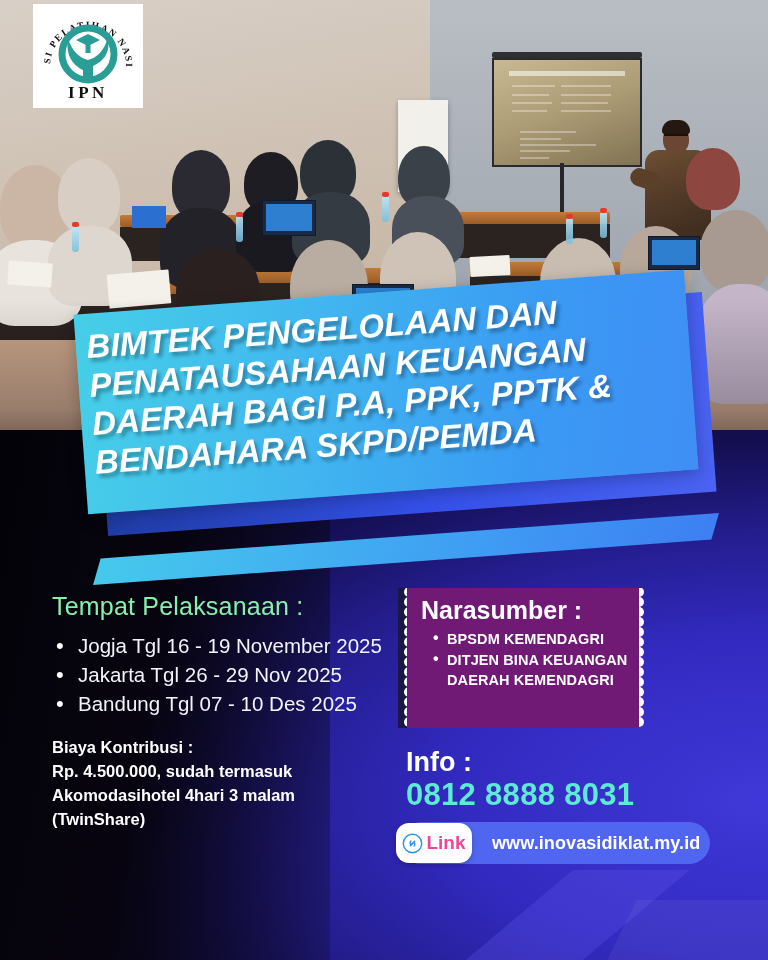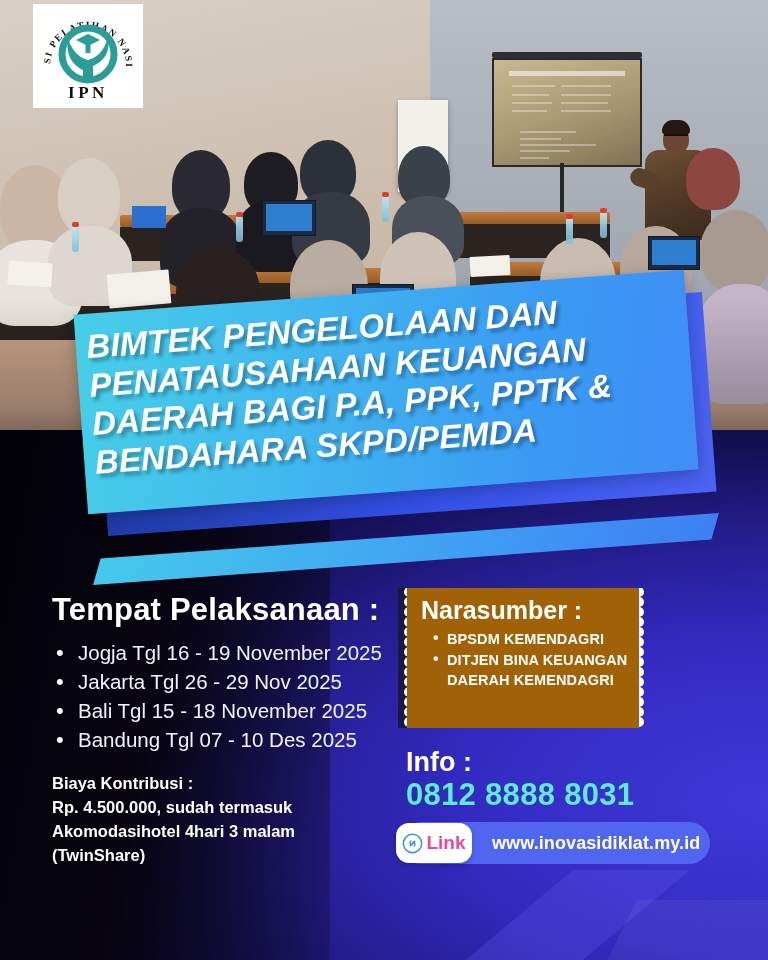--- a/index.html
+++ b/index.html
@@ -199,21 +199,21 @@
     position: absolute; left: 96px; top: 536px; width: 620px; height: 26px;
     background: linear-gradient(95deg, #46c9ec 0%, #3f9ef3 60%, #3d7ff2 100%);
     transform: rotate(-4.2deg) skewX(-20deg);
   }
 
   
   .left-col {
     position: absolute; left: 52px; top: 592px; width: 360px;
   }
   .h-tempat {
-    color: #ffffff; font-size: 31px; font-weight: 700; margin: 0 0 10px 0;
+    color: #86efac; font-size: 25px; font-weight: 400; margin: 0 0 10px 0;
     letter-spacing: .2px;
   }
   .loc-list { list-style: none; margin: 0; padding: 0; }
   .loc-list li {
     color: #f2f3fb; font-size: 20.5px; line-height: 1.42;
     padding-left: 26px; position: relative; white-space: nowrap;
   }
   .loc-list li::before {
     content: "•"; position: absolute; left: 4px; top: -1px;
     font-size: 22px; color: #ffffff;
@@ -227,21 +227,21 @@
   .nara-wrap {
     position: absolute; left: 398px; top: 588px; width: 250px; height: 140px;
   }
   .nara-scallop-l, .nara-scallop-r {
     position: absolute; top: 0; width: 11px; height: 140px;
   }
   .nara-scallop-l { left: 0; }
   .nara-scallop-r { right: -2px; }
   .nara-box {
     position: absolute; left: 9px; top: 0; right: 9px; bottom: 0;
-    background: #a16207;
+    background: #701a75;
   }
   .nara-h {
     color: #ffffff; font-size: 25px; font-weight: 800;
     margin: 8px 0 4px 14px;
   }
   .nara-list { list-style: none; margin: 0; padding: 0 10px 0 26px; }
   .nara-list li {
     color: #ffffff; font-size: 14.5px; font-weight: 700; line-height: 1.42;
     position: relative; padding-left: 14px; letter-spacing: .1px;
   }
@@ -435,21 +435,20 @@
       <div>BENDAHARA SKPD/PEMDA</div>
     </div>
   </div>
   <div class="accent-bar"></div>
 
   <div class="left-col">
     <h2 class="h-tempat">Tempat Pelaksanaan :</h2>
     <ul class="loc-list">
       <li>Jogja Tgl 16 - 19 November 2025</li>
       <li>Jakarta Tgl 26 - 29 Nov 2025</li>
-      <li>Bali Tgl 15 - 18 November 2025</li>
       <li>Bandung Tgl 07 - 10 Des 2025</li>
     </ul>
     <div class="fee">
       <div>Biaya Kontribusi :</div>
       <div>Rp. 4.500.000, sudah termasuk</div>
       <div>Akomodasihotel 4hari 3 malam</div>
       <div>(TwinShare)</div>
     </div>
   </div>
 

